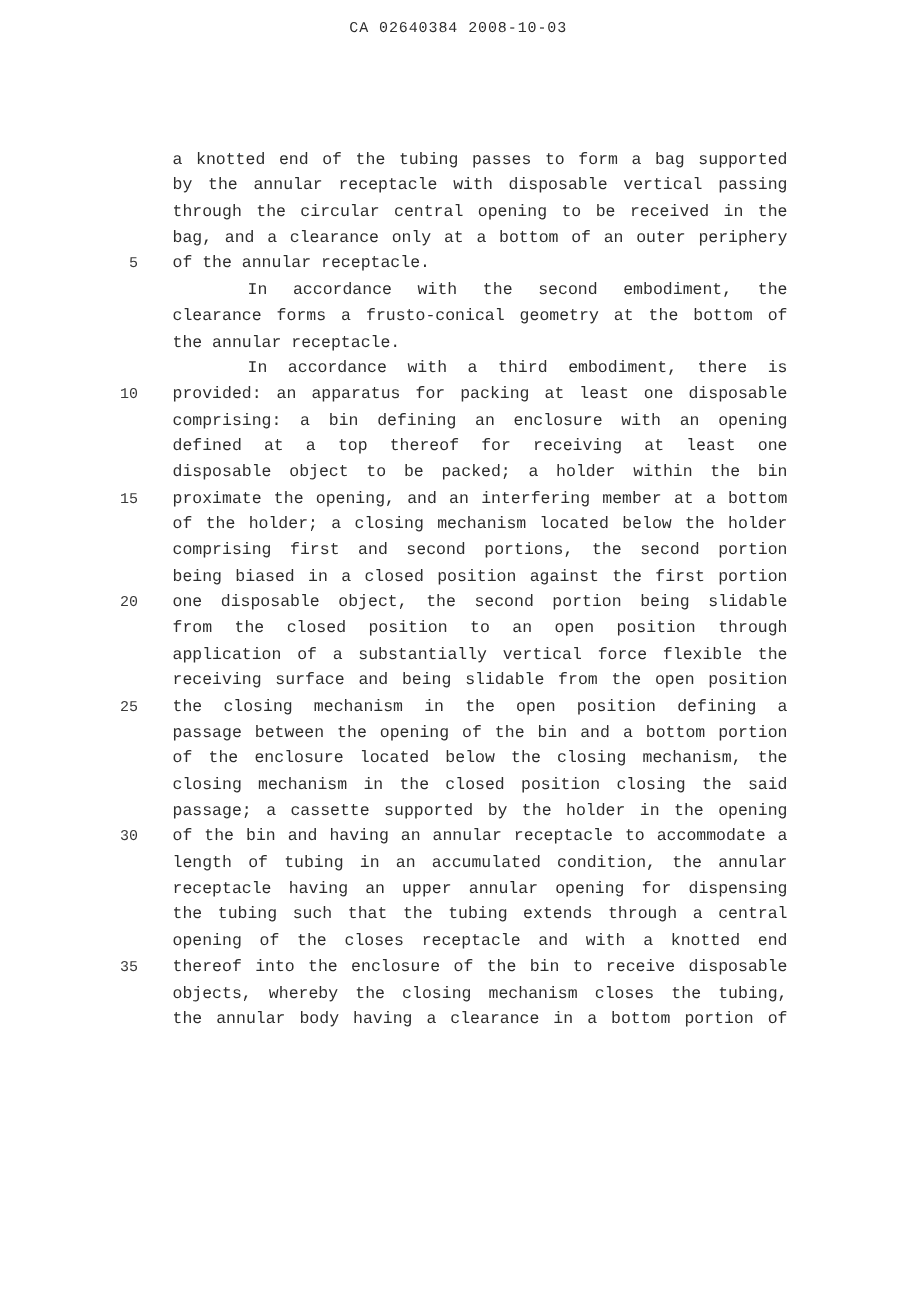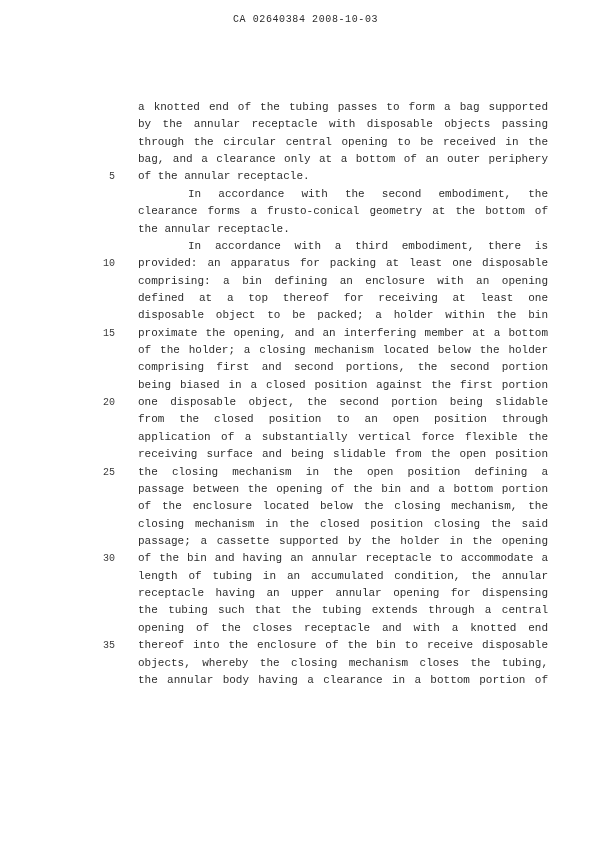--- a/index.html
+++ b/index.html
@@ -24,21 +24,20 @@
     letter-spacing: 0.6px;
   }
   .text-body {
     position: absolute;
     top: 99px; left: 0;
     width: 611px;
   }
   .text-line {
     position: relative;
     height: 17.36px;
-    margin-left: 23px;
   }
   .line-number {
     position: absolute;
     left: 56px; top: 0;
     width: 36px;
     text-align: right;
     font-size: 10px;
     line-height: 17.36px;
     color: #3a3a3a;
   }
@@ -74,21 +73,21 @@
 <div class="page" style="color: rgb(45, 45, 45); background: rgb(255, 255, 255);">
   <div class="doc-header">CA 02640384 2008-10-03</div>
 
   <div class="text-body">
       <div class="text-line">
     <span class="line-number"></span>
     <span class="line-text">a knotted end of the tubing passes to form a bag supported</span>
   </div>
       <div class="text-line">
     <span class="line-number"></span>
-    <span class="line-text">by the annular receptacle with disposable objects passing</span>
+    <span class="line-text">by the annular receptacle with disposable vertical passing</span>
   </div>
       <div class="text-line">
     <span class="line-number"></span>
     <span class="line-text">through the circular central opening to be received in the</span>
   </div>
       <div class="text-line">
     <span class="line-number"></span>
     <span class="line-text">bag, and a clearance only at a bottom of an outer periphery</span>
   </div>
       <div class="text-line">

